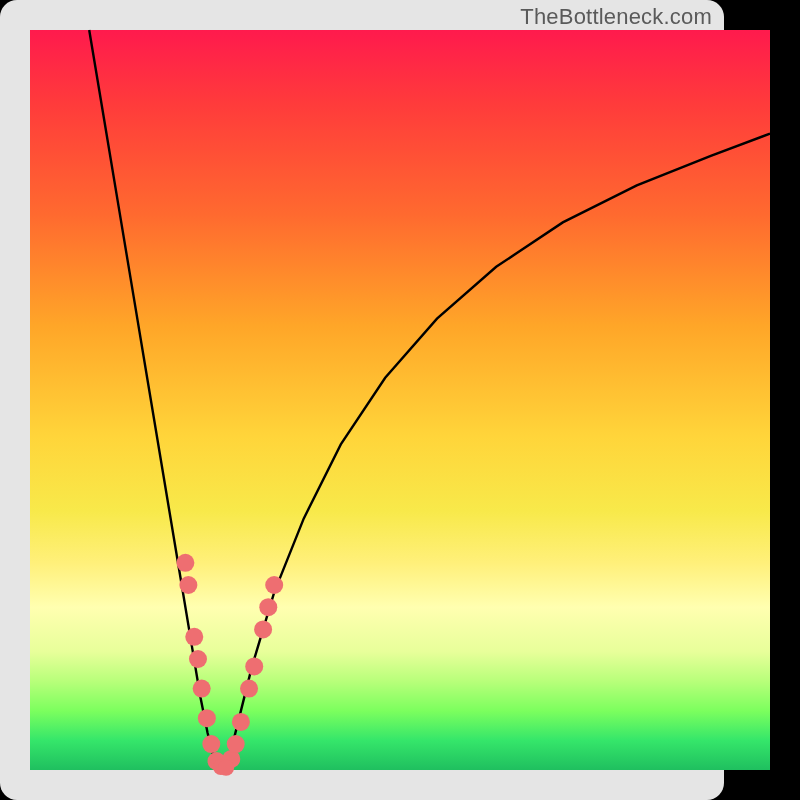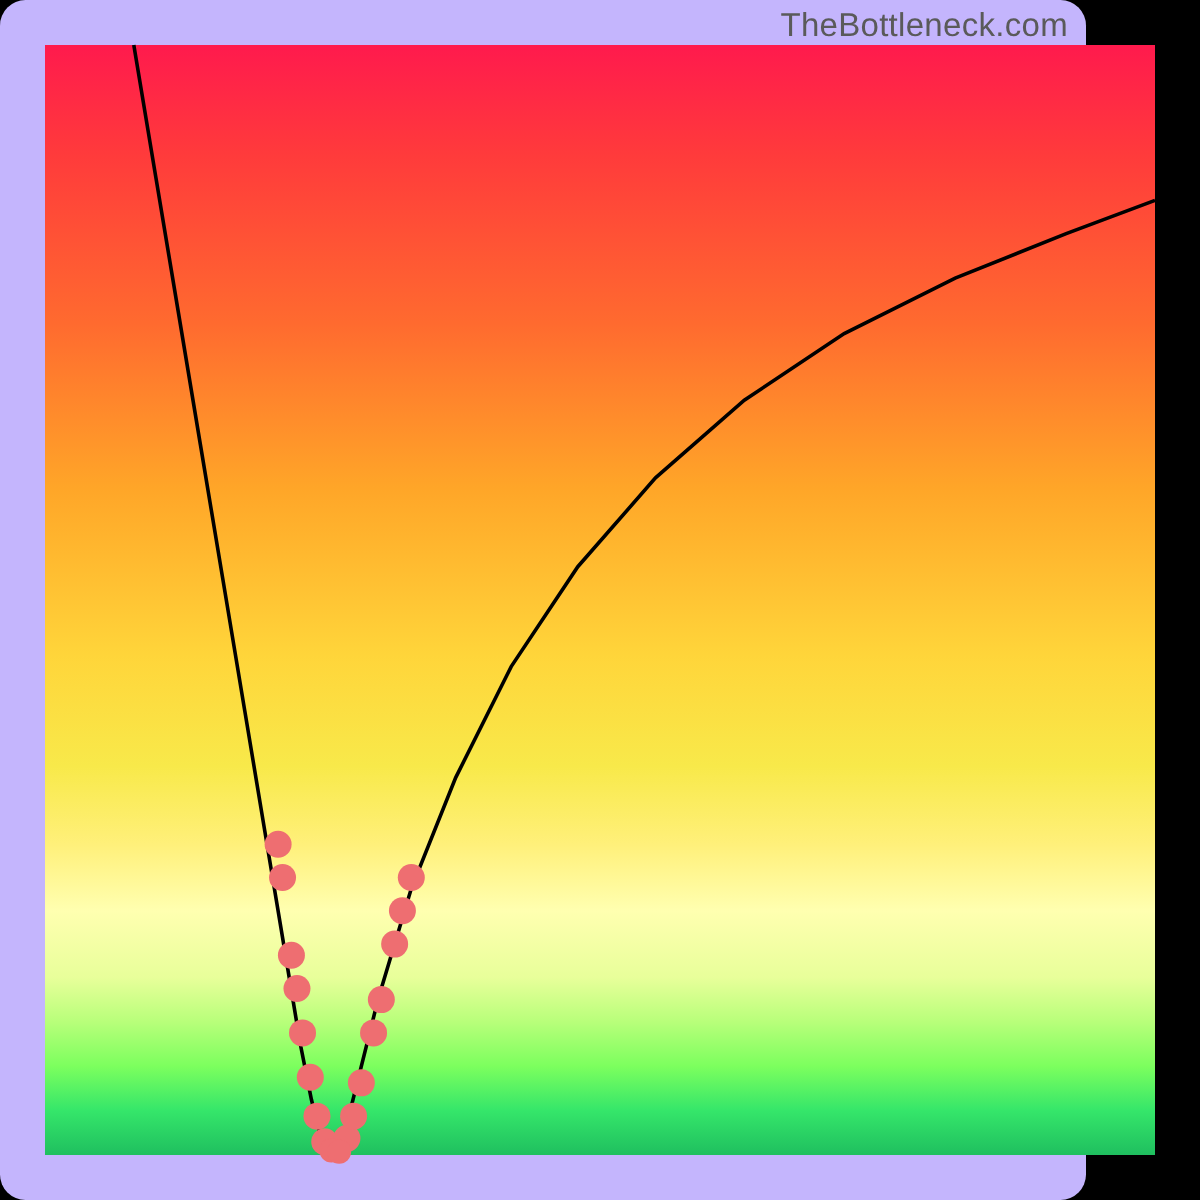--- a/index.html
+++ b/index.html
@@ -10,21 +10,21 @@
     overflow: hidden;
     background: #000;
     font-family: Arial, Helvetica, sans-serif;
   }
   .frame {
     position: absolute;
     left: 0;
     top: 0;
     width: 724px;
     height: 800px;
-    background: #c4b5fd;
+    background: #e5e5e5;
     border-radius: 17px;
   }
   .plot {
     position: absolute;
     left: 30px;
     top: 30px;
     width: 740px;
     height: 740px;
     background: linear-gradient(
       to bottom,

